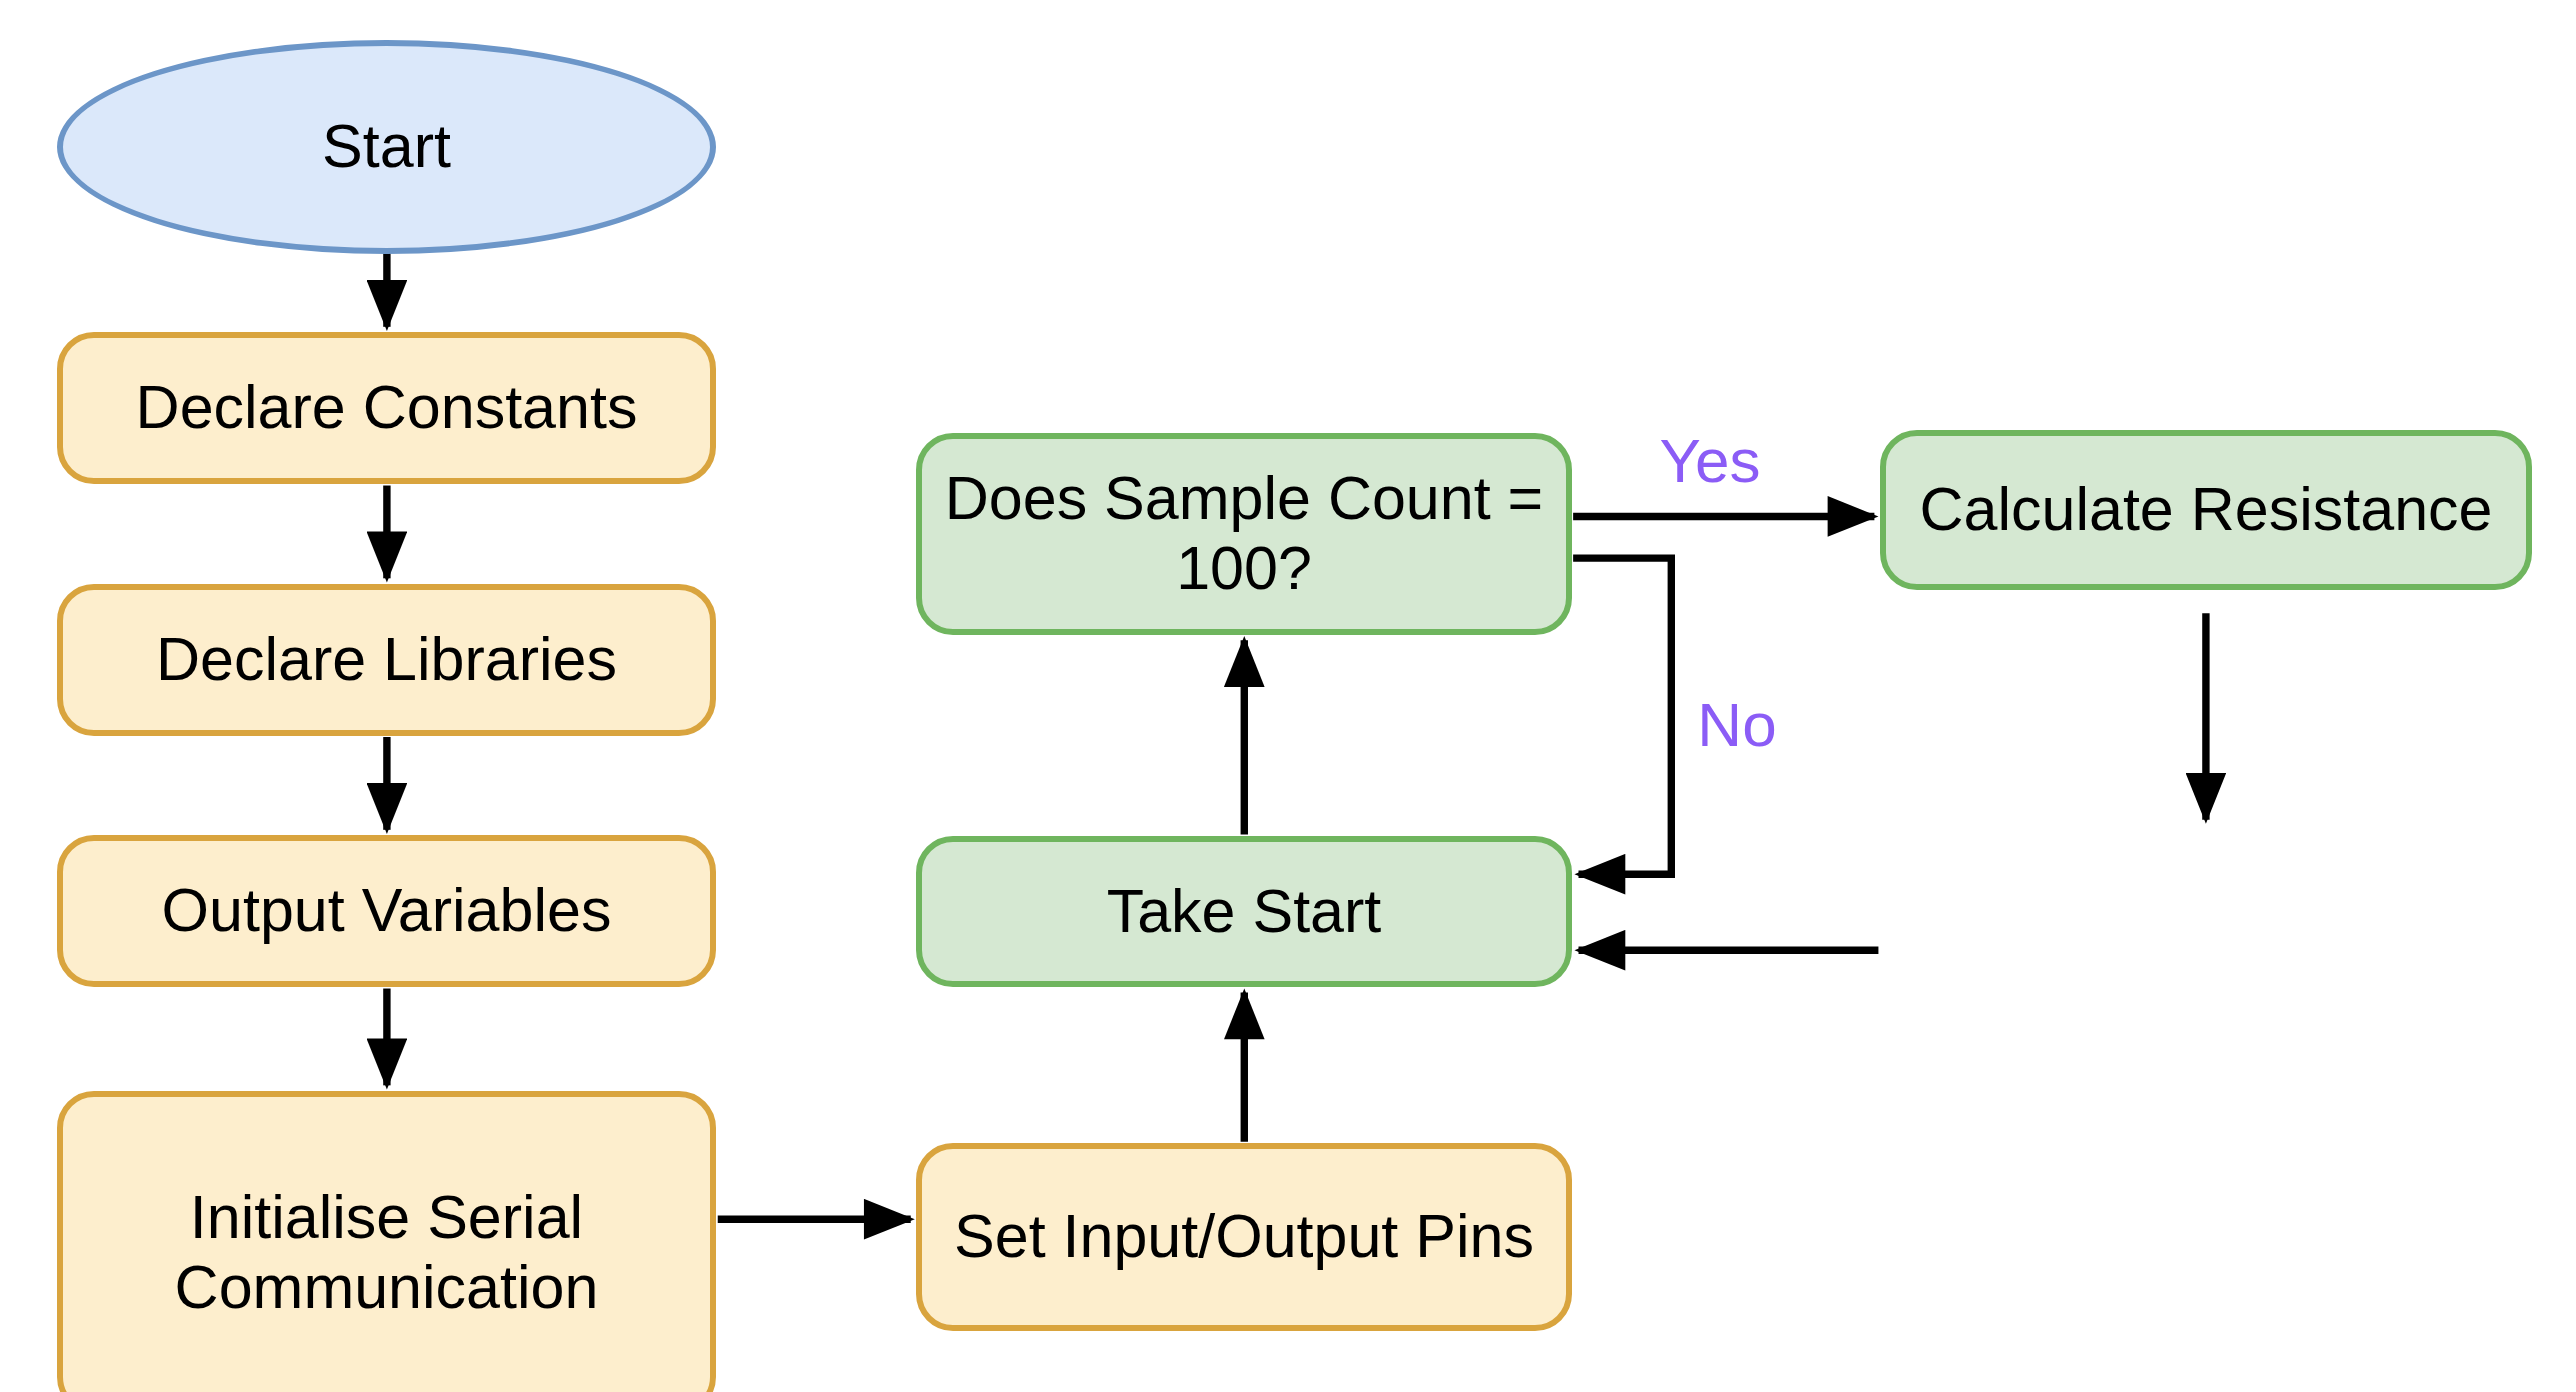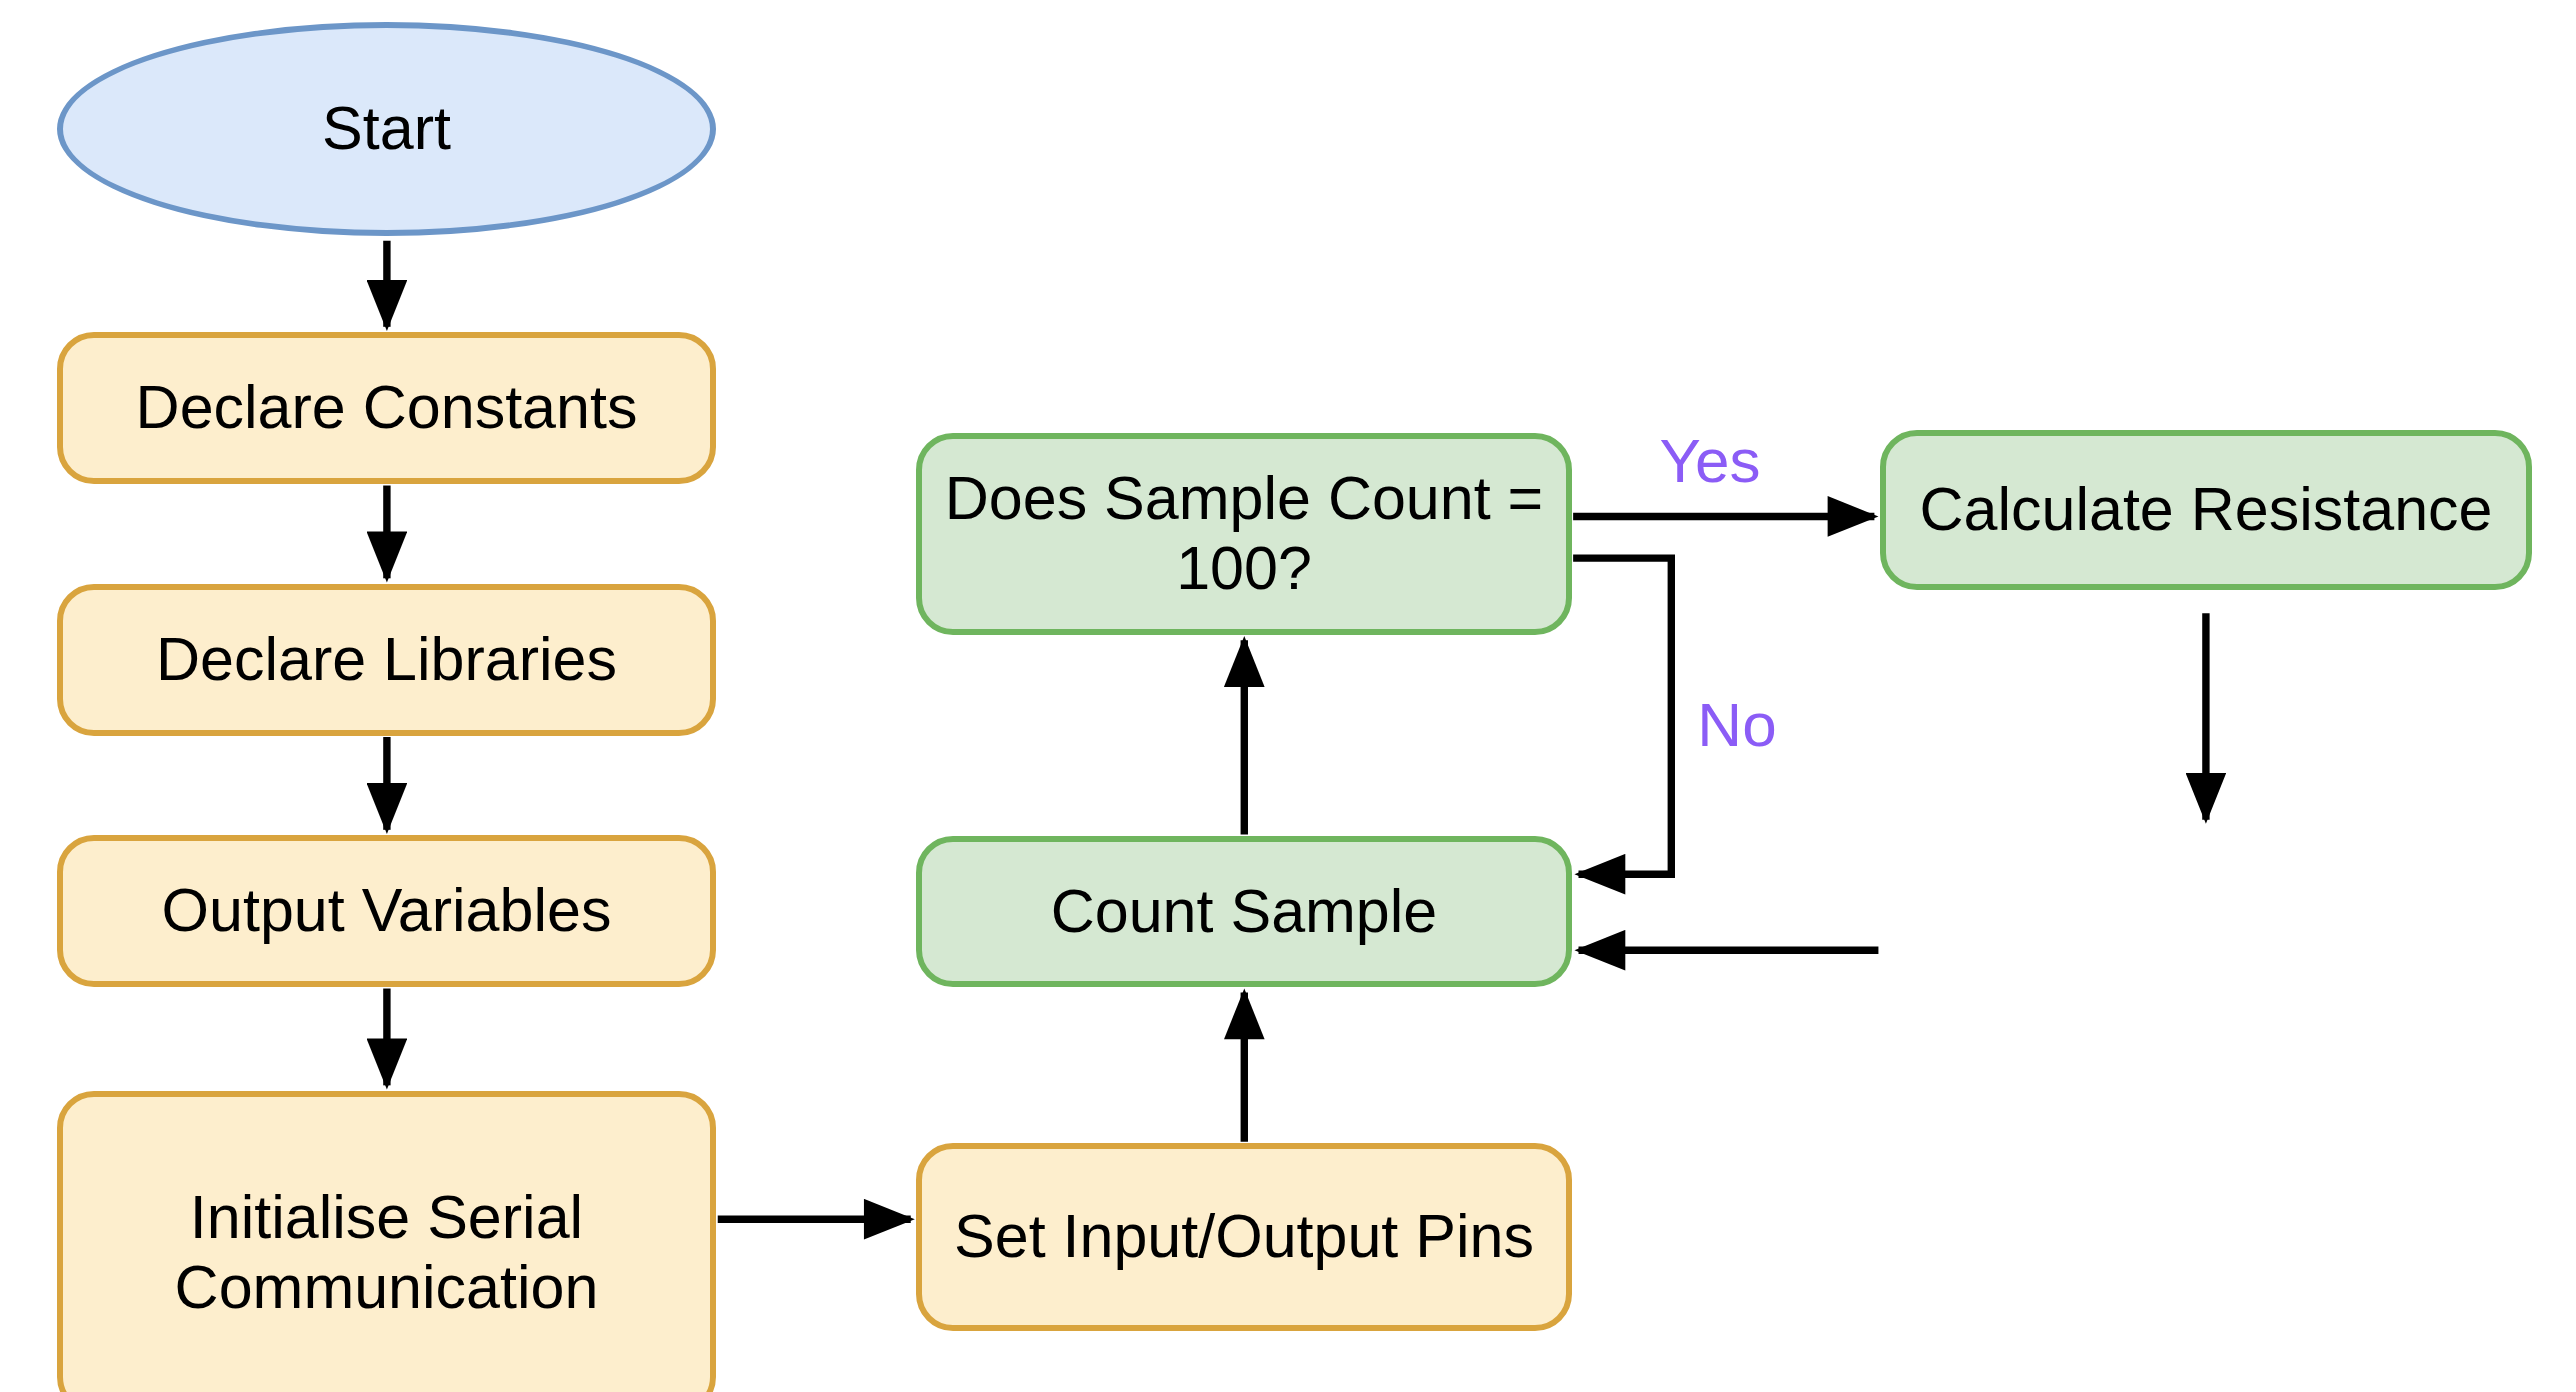--- a/index.html
+++ b/index.html
@@ -72,21 +72,21 @@
     <line class="edge-line" x1="575" y1="1470" x2="575" y2="1614" marker-end="url(#arrow)"></line>
     <line class="edge-line" x1="1067" y1="1813" x2="1354" y2="1813" marker-end="url(#arrow)"></line>
     <line class="edge-line" x1="1850" y1="1698" x2="1850" y2="1476" marker-end="url(#arrow)"></line>
     <line class="edge-line" x1="1850" y1="1241" x2="1850" y2="952" marker-end="url(#arrow)"></line>
     <line class="edge-line" x1="2339" y1="768" x2="2787" y2="768" marker-end="url(#arrow)"></line>
     <polyline class="edge-line" points="2339,830 2485,830 2485,1300 2347,1300" marker-end="url(#arrow)"></polyline>
     <line class="edge-line" x1="3280" y1="912" x2="3280" y2="1219" marker-end="url(#arrow)"></line>
     <line class="edge-line" x1="2793" y1="1413" x2="2347" y2="1413" marker-end="url(#arrow)"></line>
   </svg>
 
-  <div class="node ellipse terminator" style="left:57px; top:22px; width:659px; height:214px;align-items:center;">
+  <div class="node ellipse terminator" style="left:57px; top:40px; width:659px; height:214px;align-items:center;">
     <span>Start</span>
   </div>
 
   <div class="node process" style="left:57px; top:332px; width:659px; height:152px;">
     <span>Declare Constants</span>
   </div>
 
   <div class="node process" style="left:57px; top:584px; width:659px; height:152px;">
     <span>Declare Libraries</span>
   </div>
@@ -99,21 +99,21 @@
     <span>Initialise Serial
 Communication</span>
   </div>
 
   <div class="node loop" style="left:916px; top:433px; width:656px; height:202px;">
     <span>Does Sample Count =
 100?</span>
   </div>
 
   <div class="node loop" style="left:916px; top:836px; width:656px; height:151px;">
-    <span>Count Sample</span>
+    <span>Take Start</span>
   </div>
 
   <div class="node process" style="left:916px; top:1143px; width:656px; height:188px;">
     <span>Set Input/Output Pins</span>
   </div>
 
   <div class="node loop" style="left:1880px; top:430px; width:652px; height:160px;">
     <span>Calculate Resistance</span>
   </div>
 

